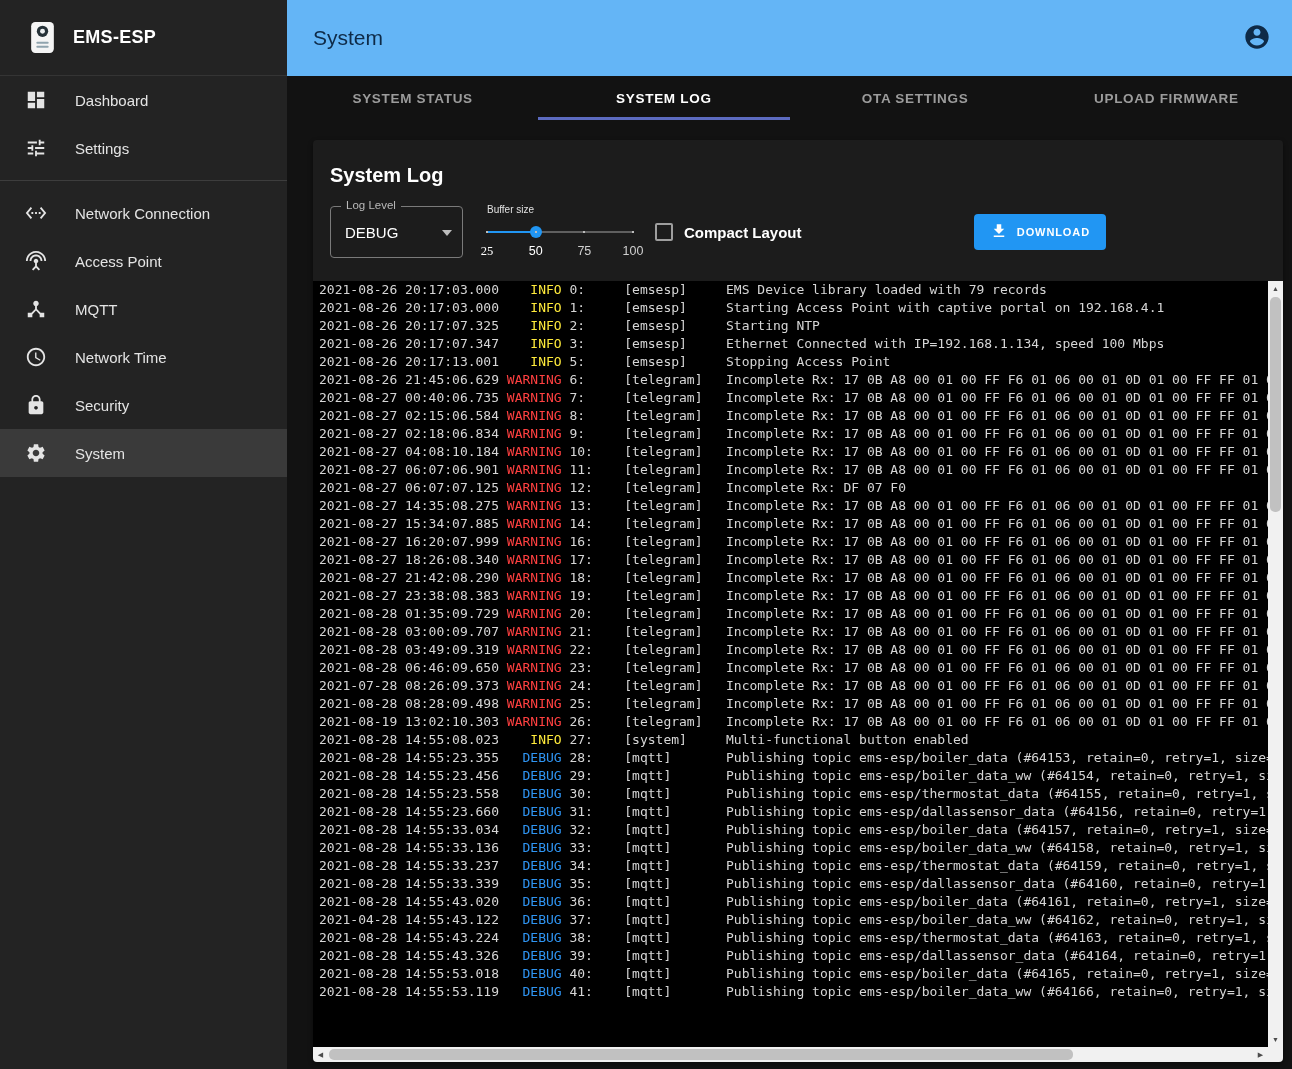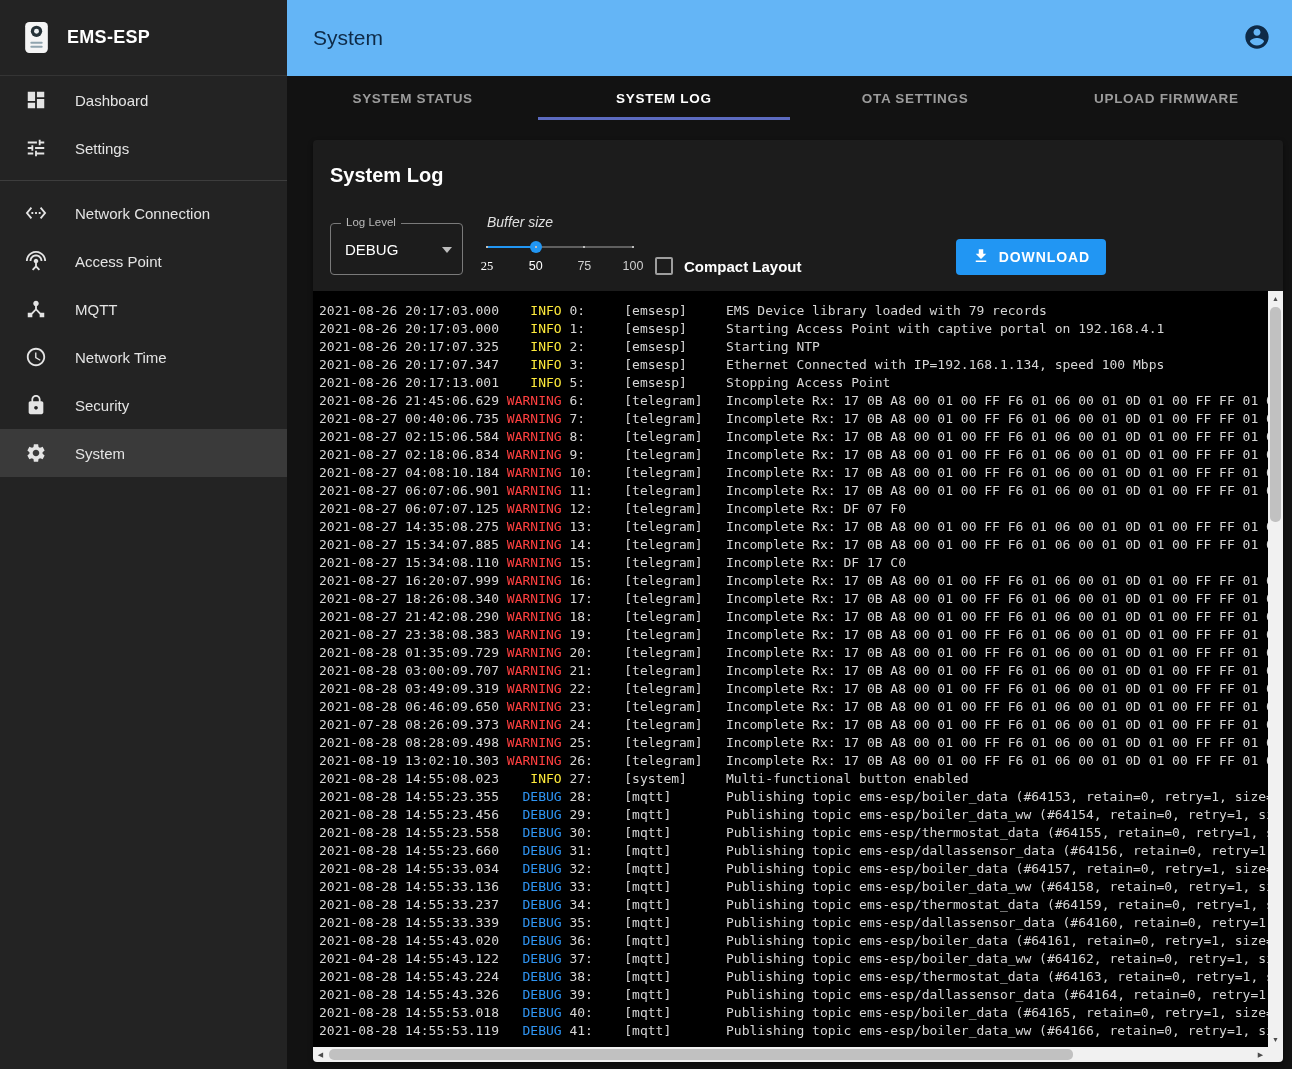--- a/index.html
+++ b/index.html
@@ -3,21 +3,21 @@
 <meta charset="utf-8">
 <style>
   * { box-sizing: border-box; margin: 0; padding: 0; }
   html, body { width: 1292px; height: 1069px; }
   body { background: #121212; font-family: "Liberation Sans", sans-serif; overflow: hidden; }
 
   .app { display: flex; width: 1292px; height: 1069px; }
 
   
   .sidebar { width: 287px; background: #232323; flex-shrink: 0; display: flex; flex-direction: column; }
-  .sidebar-header { height: 76px; display: flex; align-items: center; padding: 0 24px; gap: 18px; border-bottom: 1px solid #343434; flex-shrink: 0; }
+  .sidebar-header { height: 76px; display: flex; align-items: center; padding: 0 30px; gap: 18px; border-bottom: 1px solid #343434; flex-shrink: 0; }
   .brand { color: #fff; font-size: 18px; font-weight: bold; letter-spacing: .3px; }
   .nav-item { height: 48px; display: flex; align-items: center; padding: 0 16px 0 25px; gap: 28px; color: #e4e4e4; cursor: pointer; }
   .nav-item.selected { background: #3a3a3a; }
   .nav-icon { width: 22px; height: 22px; color: #e4e4e4; flex-shrink: 0; }
   .nav-label { font-size: 15px; }
   .divider { height: 1px; background: #3d3d3d; margin: 8px 0; }
 
   
   .main { flex: 1; position: relative; display: flex; flex-direction: column; }
   .appbar { height: 76px; background: #64b5f6; display: flex; align-items: center; justify-content: space-between; padding: 0 20px 0 26px; flex-shrink: 0; }
@@ -28,51 +28,51 @@
   .tab-bar { height: 44px; display: flex; flex-shrink: 0; }
   .tab { flex: 1; position: relative; display: flex; align-items: center; justify-content: center;
          font-size: 13.5px; font-weight: bold; letter-spacing: .7px; color: #9c9c9c; cursor: pointer; text-transform: uppercase; }
   .tab.active { color: #fff; }
   .tab-indicator { position: absolute; left: 0; right: 0; bottom: 0; height: 3px; background: #5c6bc0; }
 
   
   .card { position: absolute; left: 26px; right: 9px; top: 140px; bottom: 7px; background: #1c1c1c; border-radius: 4px;
           display: flex; flex-direction: column; overflow: hidden; box-shadow: 0 2px 5px rgba(0,0,0,.45); }
   .card-title { color: #fff; font-size: 20px; font-weight: bold; margin: 24px 0 0 17px; }
-  .controls { display: flex; align-items: flex-end; margin-top: 22px; padding-left: 17px; height: 66px; flex-shrink: 0; }
+  .controls { display: flex; align-items: center; margin-top: 12px; padding-left: 17px; height: 66px; flex-shrink: 0; }
 
   .select { position: relative; width: 133px; height: 52px; border: 1px solid #7a7a7a; border-radius: 4px;
             display: flex; align-items: center; padding: 0 14px; cursor: pointer; background: transparent; }
   .select-label { position: absolute; top: -8px; left: 10px; background: #1c1c1c; padding: 0 5px; font-size: 11.5px; color: #b9b9b9; }
   .select-value { color: #fff; font-size: 15px; }
   .select-caret { position: absolute; right: 10px; top: 23px; width: 0; height: 0;
                   border-left: 5px solid transparent; border-right: 5px solid transparent; border-top: 6px solid #bdbdbd; }
 
   .buffer { margin-left: 24px; width: 146px; }
-  .buffer-label { color: #e0e0e0; font-size: 14px; margin-bottom: 10px; font-style: italic; }
+  .buffer-label { color: #e0e0e0; font-size: 10px; margin-bottom: 10px; }
   .slider { position: relative; height: 14px; cursor: pointer; }
   .slider-rail { position: absolute; left: 0; right: 0; top: 6px; height: 2px; background: #5f5f5f; }
   .slider-fill { position: absolute; left: 0; top: 6px; height: 2px; background: #2196f3; }
   .slider-dot  { position: absolute; top: 6px; width: 2px; height: 2px; background: #bdbdbd; transform: translateX(-50%); }
   .slider-thumb { position: absolute; top: 1px; width: 12px; height: 12px; border-radius: 50%; background: #2196f3; transform: translateX(-50%); cursor: grab; }
   .slider-marks { position: relative; height: 16px; margin-top: 5px; }
   .mark-label { position: absolute; transform: translateX(-50%); font-size: 12.5px; color: #cfcfcf; top: 0; }
 
   .compact { margin-left: 22px; display: flex; align-items: center; gap: 11px; cursor: pointer; background: none; border: none; }
   .checkbox { width: 18px; height: 18px; border: 2px solid #9e9e9e; border-radius: 2px; background: transparent; }
   .compact-label { color: #fff; font-size: 15px; font-family: inherit; font-weight: bold; }
 
   .download-btn { margin-left: auto; margin-right: 177px; background: #2196f3; color: #fff; border: none; border-radius: 4px;
                   height: 36px; padding: 0 16px; display: flex; align-items: center; gap: 9px;
-                  font-size: 14px; font-weight: bold; letter-spacing: .9px; cursor: pointer; font-family: inherit; }
+                  font-size: 11px; font-weight: bold; letter-spacing: .9px; cursor: pointer; font-family: inherit; }
   .download-btn svg { width: 18px; height: 18px; }
 
   
   .log-wrap { position: relative; flex: 1; margin-top: 16px; background: #000; }
-  .log-lines { position: absolute; left: 0; top: 0; right: 15px; bottom: 15px; overflow: hidden; padding: 11px 0 0 6px; }
+  .log-lines { position: absolute; left: 0; top: 0; right: 15px; bottom: 15px; overflow: hidden; padding: 0 0 0 6px; }
   .log-line { white-space: pre; font-family: "DejaVu Sans Mono", monospace; font-size: 13px; line-height: 18px; color: #d6d6d6; }
 
   
   .vscroll { position: absolute; top: 0; right: 0; bottom: 15px; width: 15px; background: #f1f1f1; }
   .hscroll { position: absolute; left: 0; right: 15px; bottom: 0; height: 15px; background: #f1f1f1; }
   .corner  { position: absolute; right: 0; bottom: 0; width: 15px; height: 15px; background: #f1f1f1; }
   .sb-arrow { position: absolute; width: 15px; height: 15px; display: flex; align-items: center; justify-content: center;
               font-size: 7px; color: #4c4c4c; cursor: pointer; }
   .sb-up { top: 0; left: 0; }  .sb-down { bottom: 0; left: 0; }
   .sb-left { left: 0; top: 0; } .sb-right { right: 0; top: 0; }
@@ -228,21 +228,20 @@
             <div class="log-line"><span>2021-08-26 20:17:13.001 </span><span style="color: rgb(255, 235, 59);">   INFO</span><span> 5:     [emsesp]     Stopping Access Point</span></div>
             <div class="log-line"><span>2021-08-26 21:45:06.629 </span><span style="color: rgb(255, 64, 64);">WARNING</span><span> 6:     [telegram]   Incomplete Rx: 17 0B A8 00 01 00 FF F6 01 06 00 01 0D 01 00 FF FF 01 00</span></div>
             <div class="log-line"><span>2021-08-27 00:40:06.735 </span><span style="color: rgb(255, 64, 64);">WARNING</span><span> 7:     [telegram]   Incomplete Rx: 17 0B A8 00 01 00 FF F6 01 06 00 01 0D 01 00 FF FF 01 00</span></div>
             <div class="log-line"><span>2021-08-27 02:15:06.584 </span><span style="color: rgb(255, 64, 64);">WARNING</span><span> 8:     [telegram]   Incomplete Rx: 17 0B A8 00 01 00 FF F6 01 06 00 01 0D 01 00 FF FF 01 00</span></div>
             <div class="log-line"><span>2021-08-27 02:18:06.834 </span><span style="color: rgb(255, 64, 64);">WARNING</span><span> 9:     [telegram]   Incomplete Rx: 17 0B A8 00 01 00 FF F6 01 06 00 01 0D 01 00 FF FF 01 00</span></div>
             <div class="log-line"><span>2021-08-27 04:08:10.184 </span><span style="color: rgb(255, 64, 64);">WARNING</span><span> 10:    [telegram]   Incomplete Rx: 17 0B A8 00 01 00 FF F6 01 06 00 01 0D 01 00 FF FF 01 00</span></div>
             <div class="log-line"><span>2021-08-27 06:07:06.901 </span><span style="color: rgb(255, 64, 64);">WARNING</span><span> 11:    [telegram]   Incomplete Rx: 17 0B A8 00 01 00 FF F6 01 06 00 01 0D 01 00 FF FF 01 00</span></div>
             <div class="log-line"><span>2021-08-27 06:07:07.125 </span><span style="color: rgb(255, 64, 64);">WARNING</span><span> 12:    [telegram]   Incomplete Rx: DF 07 F0</span></div>
             <div class="log-line"><span>2021-08-27 14:35:08.275 </span><span style="color: rgb(255, 64, 64);">WARNING</span><span> 13:    [telegram]   Incomplete Rx: 17 0B A8 00 01 00 FF F6 01 06 00 01 0D 01 00 FF FF 01 00</span></div>
             <div class="log-line"><span>2021-08-27 15:34:07.885 </span><span style="color: rgb(255, 64, 64);">WARNING</span><span> 14:    [telegram]   Incomplete Rx: 17 0B A8 00 01 00 FF F6 01 06 00 01 0D 01 00 FF FF 01 00</span></div>
-            <div class="log-line"><span>2021-08-27 15:34:08.110 </span><span style="color: rgb(255, 64, 64);">WARNING</span><span> 15:    [telegram]   Incomplete Rx: DF 17 C0</span></div>
             <div class="log-line"><span>2021-08-27 16:20:07.999 </span><span style="color: rgb(255, 64, 64);">WARNING</span><span> 16:    [telegram]   Incomplete Rx: 17 0B A8 00 01 00 FF F6 01 06 00 01 0D 01 00 FF FF 01 00</span></div>
             <div class="log-line"><span>2021-08-27 18:26:08.340 </span><span style="color: rgb(255, 64, 64);">WARNING</span><span> 17:    [telegram]   Incomplete Rx: 17 0B A8 00 01 00 FF F6 01 06 00 01 0D 01 00 FF FF 01 00</span></div>
             <div class="log-line"><span>2021-08-27 21:42:08.290 </span><span style="color: rgb(255, 64, 64);">WARNING</span><span> 18:    [telegram]   Incomplete Rx: 17 0B A8 00 01 00 FF F6 01 06 00 01 0D 01 00 FF FF 01 00</span></div>
             <div class="log-line"><span>2021-08-27 23:38:08.383 </span><span style="color: rgb(255, 64, 64);">WARNING</span><span> 19:    [telegram]   Incomplete Rx: 17 0B A8 00 01 00 FF F6 01 06 00 01 0D 01 00 FF FF 01 00</span></div>
             <div class="log-line"><span>2021-08-28 01:35:09.729 </span><span style="color: rgb(255, 64, 64);">WARNING</span><span> 20:    [telegram]   Incomplete Rx: 17 0B A8 00 01 00 FF F6 01 06 00 01 0D 01 00 FF FF 01 00</span></div>
             <div class="log-line"><span>2021-08-28 03:00:09.707 </span><span style="color: rgb(255, 64, 64);">WARNING</span><span> 21:    [telegram]   Incomplete Rx: 17 0B A8 00 01 00 FF F6 01 06 00 01 0D 01 00 FF FF 01 00</span></div>
             <div class="log-line"><span>2021-08-28 03:49:09.319 </span><span style="color: rgb(255, 64, 64);">WARNING</span><span> 22:    [telegram]   Incomplete Rx: 17 0B A8 00 01 00 FF F6 01 06 00 01 0D 01 00 FF FF 01 00</span></div>
             <div class="log-line"><span>2021-08-28 06:46:09.650 </span><span style="color: rgb(255, 64, 64);">WARNING</span><span> 23:    [telegram]   Incomplete Rx: 17 0B A8 00 01 00 FF F6 01 06 00 01 0D 01 00 FF FF 01 00</span></div>
             <div class="log-line"><span>2021-07-28 08:26:09.373 </span><span style="color: rgb(255, 64, 64);">WARNING</span><span> 24:    [telegram]   Incomplete Rx: 17 0B A8 00 01 00 FF F6 01 06 00 01 0D 01 00 FF FF 01 00</span></div>
             <div class="log-line"><span>2021-08-28 08:28:09.498 </span><span style="color: rgb(255, 64, 64);">WARNING</span><span> 25:    [telegram]   Incomplete Rx: 17 0B A8 00 01 00 FF F6 01 06 00 01 0D 01 00 FF FF 01 00</span></div>

